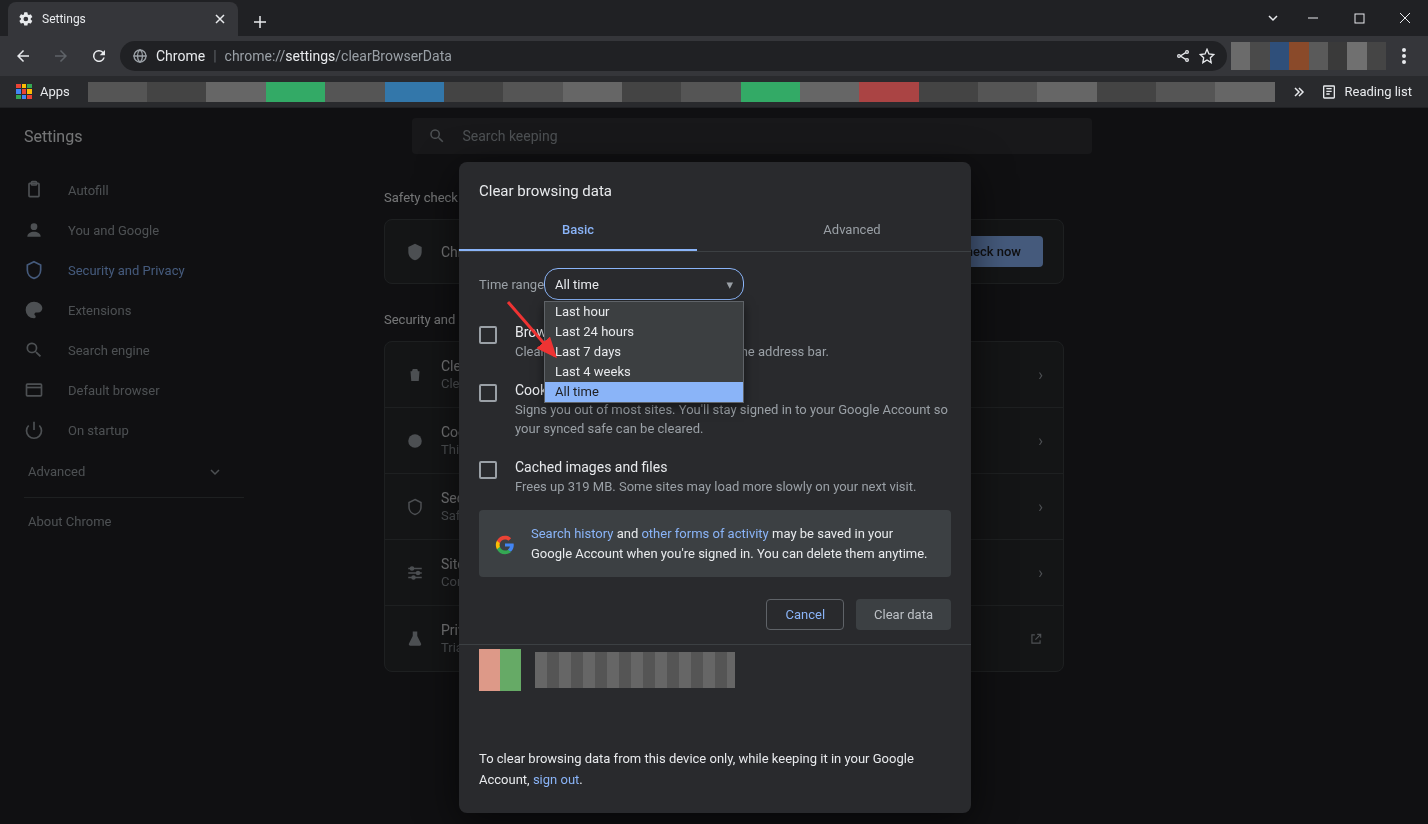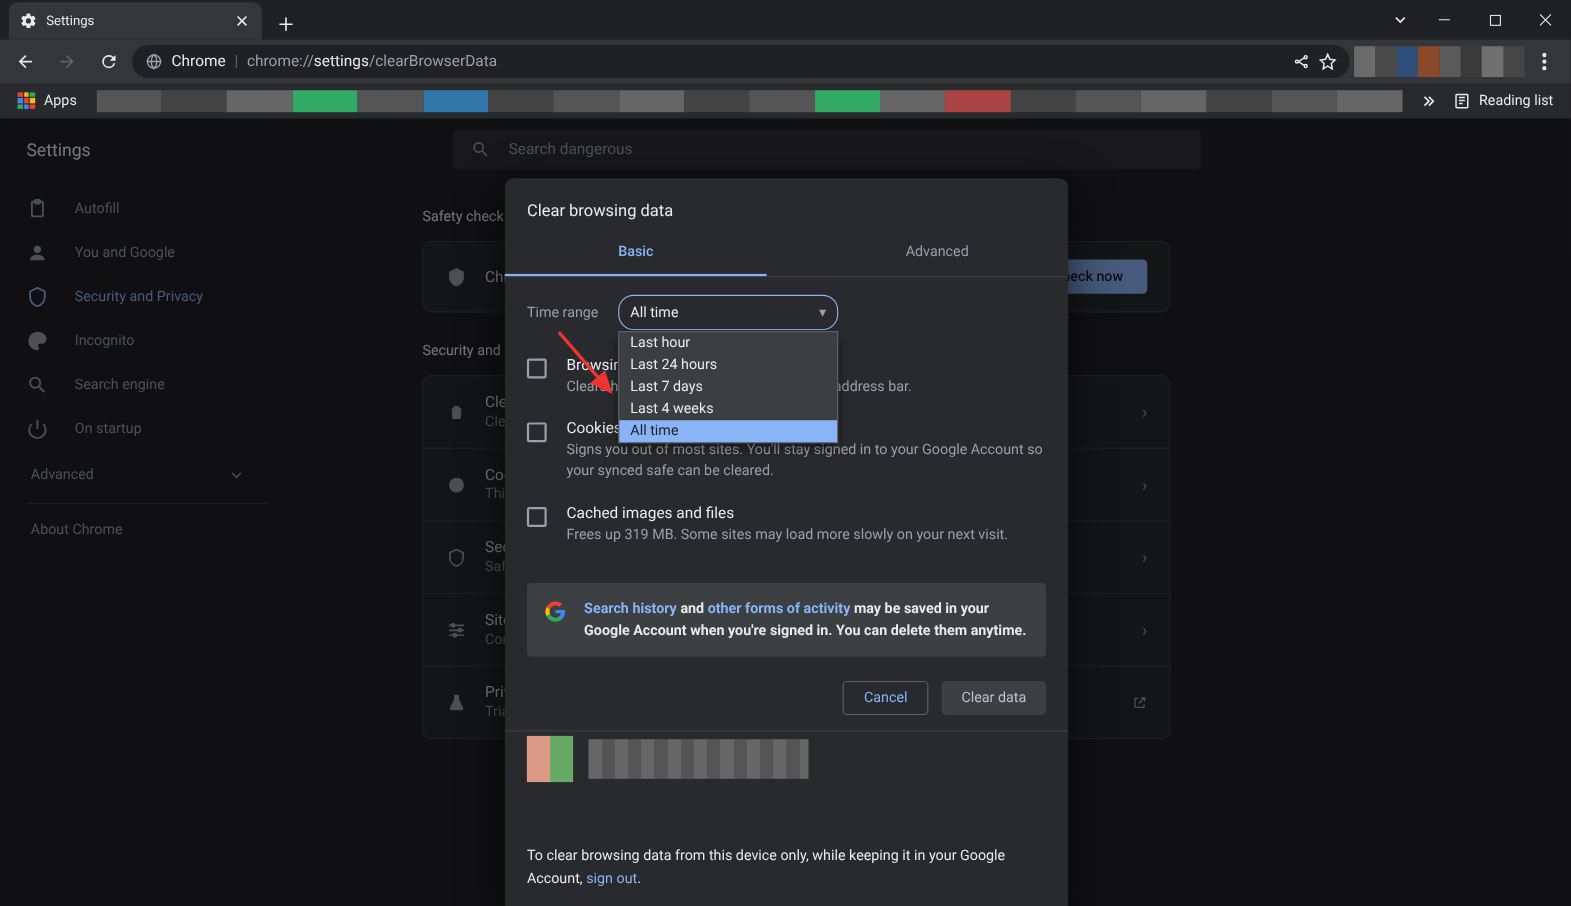--- a/index.html
+++ b/index.html
@@ -72,34 +72,34 @@
   .check-now { background:#8ab4f8; color:#202124; border:none; padding:8px 22px; border-radius:4px; font-size:13px; font-weight:500; cursor:pointer; }
 
   
   .dialog { position:absolute; top:162px; left:459px; width:512px; background:#292a2d; border-radius:8px; box-shadow:0 10px 40px rgba(0,0,0,0.6); z-index:100; }
   .dlg-title { padding:20px 20px 10px; font-size:15px; color:#e8eaed; }
   .tabs { display:flex;gap:36px; }
   .tabbtn { flex:1; text-align:center; padding:12px 0; font-size:13px; color:#9aa0a6; cursor:pointer; text-transform:none; }
   .tabbtn.active { color:#8ab4f8; border-bottom:2px solid #8ab4f8; font-weight:500; }
   .tab-underline { border-bottom:1px solid #3c4043; }
   .dlg-body { padding:16px 20px 8px; }
-  .range-row { display:flex; align-items:center; gap:18px; margin-bottom:14px; }
+  .range-row { display:flex; align-items:center; gap:0; margin-bottom:14px; }
   .range-label { font-size:13px; color:#9aa0a6; }
   .select { position:relative; width:200px; height:32px; border:1px solid #8ab4f8; border-radius:14px; background:#292a2d; display:flex; align-items:center; padding:0 10px; color:#e8eaed; font-size:13px; cursor:pointer; }
   .select .caret { margin-left:auto; color:#9aa0a6; }
   .dropdown { position:absolute; top:32px; left:-1px; width:200px; background:#3c3f41; border:1px solid #5f6368; box-shadow:0 4px 10px rgba(0,0,0,0.5); z-index:200; }
   .dropdown .opt { padding:2px 10px; font-size:13px; color:#e8eaed; cursor:pointer; line-height:16px; }
   .dropdown .opt.sel { background:#8ab4f8; color:#202124; }
 
   .check-row { display:flex; gap:18px; padding:10px 0; }
   .cbox { width:18px; height:18px; border:2px solid #9aa0a6; border-radius:2px; flex-shrink:0; margin-top:2px; cursor:pointer; }
   .check-text .h { font-size:14px; color:#e8eaed; }
   .check-text .s { font-size:13px; color:#9aa0a6; margin-top:3px; line-height:1.45; }
 
-  .info-box { background:#3c4043; border-radius:4px; padding:14px 16px; display:flex; gap:16px; margin-top:24px; align-items:flex-start;font-weight:bold; }
+  .info-box { background:#3c4043; border-radius:4px; padding:14px 16px; display:flex; gap:16px; margin-top:4px; align-items:center; }
   .google-g { width:20px; height:20px; flex-shrink:0; margin-top:2px; }
   .info-box .t { font-size:13px; color:#e8eaed; line-height:1.5; }
   .info-box .t a { color:#8ab4f8; text-decoration:none; }
 
   .dlg-actions { display:flex; justify-content:flex-end; gap:12px; padding:14px 20px; }
   .btn-outline { border:1px solid #5f6368; color:#8ab4f8; background:transparent; padding:7px 18px; border-radius:4px; font-size:13px; cursor:pointer; }
   .btn-fill { border:none; background:#3c4043; color:#bdc1c6; padding:8px 18px; border-radius:4px; font-size:13px; cursor:pointer; }
 
   .dlg-account { padding:4px 20px 10px; display:flex; gap:14px; align-items:center; border-top:1px solid #3c4043; }
   .avatar-redact { width:42px; height:42px; }
@@ -272,21 +272,21 @@
     <span>Reading list</span>
   </div>
 </div>
 
 <div class="page-header">
   <div class="page-title">Settings</div>
   <div class="search-settings">
     <svg width="18" height="18" viewBox="0 0 24 24" fill="#9aa0a6">
         <path d="M15.5 14h-.79l-.28-.27a6.5 6.5 0 1 0-.7.7l.27.28v.79l5 4.99L20.49 19zM9.5 14A4.5 4.5 0 1 1 14 9.5 4.49 4.49 0 0 1 9.5 14z"></path>
       </svg>
-    <span textcontent="Search settings">Search dangerous</span>
+    <span textcontent="Search settings">Search keeping</span>
   </div>
 </div>
 
 <div class="sidebar">
   <div class="nav-item">
       <span class="nav-icon">
         <svg width="20" height="20" viewBox="0 0 24 24" fill="none" stroke="#9aa0a6" stroke-width="2">
           <rect x="6" y="4" width="12" height="16" rx="1"></rect>
           <rect x="9" y="2" width="6" height="4" rx="1"></rect>
         </svg>
@@ -309,29 +309,38 @@
         </svg>
       </span>
       <span>Security and Privacy</span>
     </div>
   <div class="nav-item">
       <span class="nav-icon">
         <svg width="20" height="20" viewBox="0 0 24 24" fill="#9aa0a6">
           <path d="M12 2a10 10 0 0 0 0 20 2 2 0 0 0 2-2 2 2 0 0 0-.6-1.4A2 2 0 0 1 15 15h2a5 5 0 0 0 5-5C22 5.6 17.5 2 12 2z"></path>
         </svg>
       </span>
-      <span>Incognito</span>
+      <span>Extensions</span>
     </div>
   <div class="nav-item">
       <span class="nav-icon">
         <svg width="20" height="20" viewBox="0 0 24 24" fill="#9aa0a6">
           <path d="M15.5 14h-.79l-.28-.27a6.5 6.5 0 1 0-.7.7l.27.28v.79l5 4.99L20.49 19zM9.5 14A4.5 4.5 0 1 1 14 9.5 4.49 4.49 0 0 1 9.5 14z"></path>
         </svg>
       </span>
       <span>Search engine</span>
+    </div>
+  <div class="nav-item">
+      <span class="nav-icon">
+        <svg width="20" height="20" viewBox="0 0 24 24" fill="none" stroke="#9aa0a6" stroke-width="2">
+          <rect x="3" y="5" width="18" height="14" rx="1"></rect>
+          <path d="M3 9h18"></path>
+        </svg>
+      </span>
+      <span>Default browser</span>
     </div>
   <div class="nav-item">
       <span class="nav-icon">
         <svg width="20" height="20" viewBox="0 0 24 24" fill="none" stroke="#9aa0a6" stroke-width="2">
           <path d="M12 2v10"></path>
           <path d="M18.4 6.6a9 9 0 1 1-12.8 0"></path>
         </svg>
       </span>
       <span>On startup</span>
     </div>

